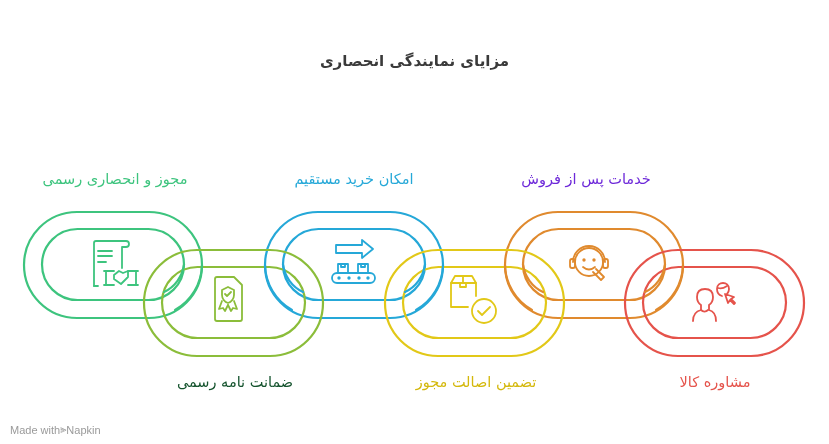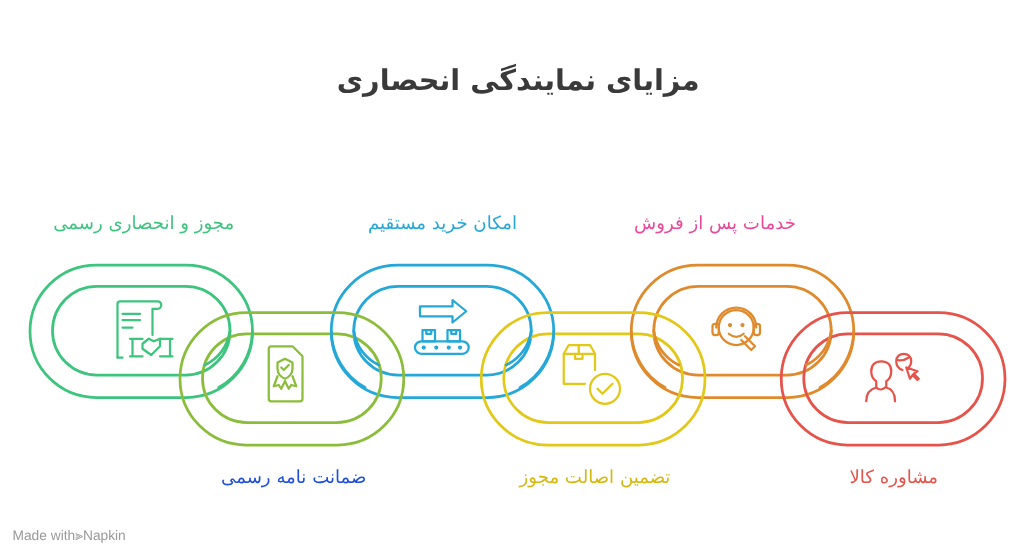--- a/index.html
+++ b/index.html
@@ -1,35 +1,35 @@
 <!DOCTYPE html>
 <html><head>
 <meta charset="utf-8">
 <style>
   html, body { margin: 0; padding: 0; background: #ffffff; }
   body { width: 829px; height: 444px; position: relative; overflow: hidden;
          font-family: "DejaVu Sans", "Liberation Sans", sans-serif; }
   .title { position: absolute; left: 0; width: 829px; top: 52px; text-align: center;
-           font-size: 23px; font-weight: bold; color: #3a3a3a; direction: rtl; }
+           font-size: 15px; font-weight: bold; color: #3a3a3a; direction: rtl; }
   .label { position: absolute; font-size: 14.5px; direction: rtl; white-space: nowrap;
            text-align: center; }
   svg.chain { position: absolute; left: 0; top: 0; }
   .footer { position: absolute; left: 10px; top: 423px; font-size: 11px; color: #9a9a9a;
             font-family: "Liberation Sans", sans-serif; display: flex; align-items: center; gap: 0; justify-content: center; }
 </style>
 </head>
 <body>
 
 <div class="title">مزایای نمایندگی انحصاری</div>
 
 <div class="label" style="left:25px; width:180px; top:171px; color:#3dc47e;">مجوز و انحصاری رسمی</div>
-<div class="label" style="left:145px; width:180px; top:374px; color:#1d4ed8;">ضمانت نامه رسمی</div>
+<div class="label" style="left:145px; width:180px; top:374px; color:#14532d;">ضمانت نامه رسمی</div>
 <div class="label" style="left:264px; width:180px; top:171px; color:#25a8d8;">امکان خرید مستقیم</div>
 <div class="label" style="left:386px; width:180px; top:374px; color:#d4b80c;">تضمین اصالت مجوز</div>
-<div class="label" style="left:482px; width:180px; top:171px; color:#ec4899;">خدمات پس از فروش</div>
+<div class="label" style="left:496px; width:180px; top:171px; color:#6d28d9;">خدمات پس از فروش</div>
 <div class="label" style="left:625px; width:180px; top:374px; color:#e5534b;">مشاوره کالا</div>
 
 <svg class="chain" width="829" height="444" viewBox="0 0 829 444" fill="none" stroke-width="2.2" stroke-linecap="round" stroke-linejoin="round">
 
   <g stroke="#3dc47e">
     <rect x="24" y="212" width="178" height="106" rx="53"></rect>
     <rect x="42" y="229" width="142" height="71" rx="35.5"></rect>
   </g>
 
   <g stroke="#25a8d8">

